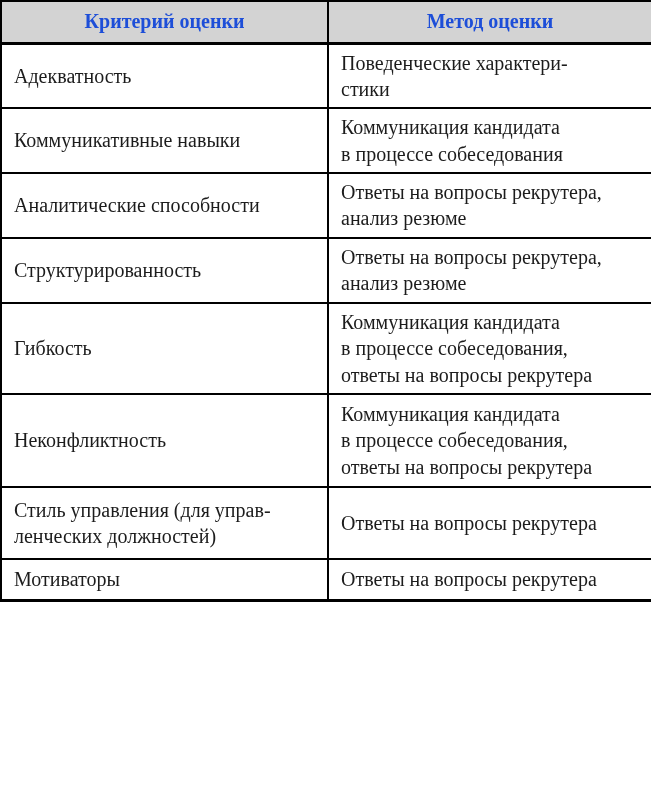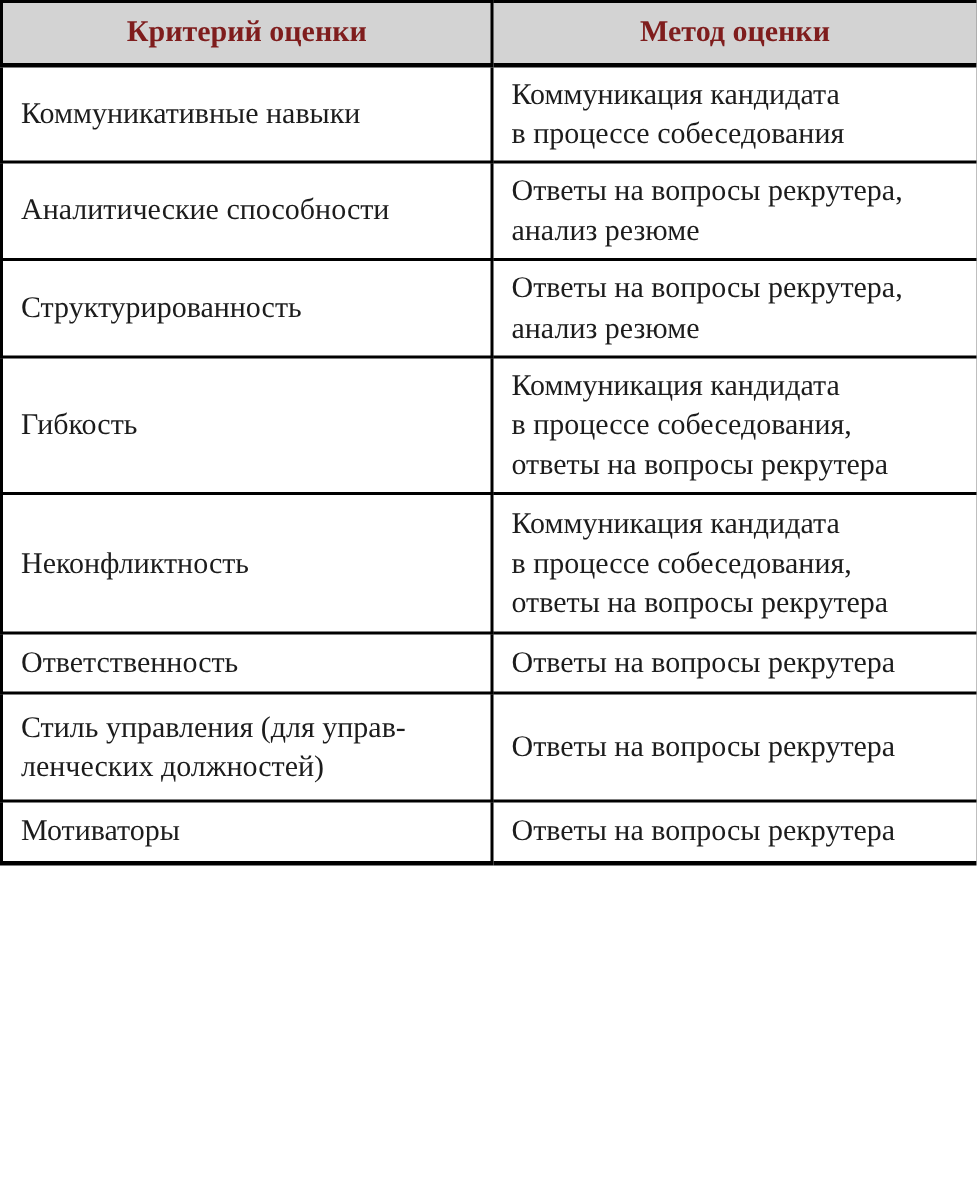--- a/index.html
+++ b/index.html
@@ -24,21 +24,21 @@
   col.col-method   { width: 324px; }
   .eval-table th {
     background: #d3d3d3;
     font-weight: bold;
     font-size: 20px;
     text-align: center;
     vertical-align: middle;
     padding: 6px 8px;
     border: 2px solid #000;
     border-bottom: 3px solid #000;
-    color: #7f1d1d;
+    color: #1d4ed8;
   }
   .eval-table td {
     font-size: 20px;
     line-height: 1.32;
     vertical-align: middle;
     text-align: left;
     padding: 5px 8px 5px 12px;
     border: 2px solid #000;
     white-space: pre-line;
   }
@@ -54,20 +54,25 @@
     <col class="col-criterion">
     <col class="col-method">
   </colgroup>
   <thead>
     <tr style="height:42px;">
       <th>Критерий оценки</th>
       <th>Метод оценки</th>
     </tr>
   </thead>
   <tbody>
+    <tr style="height:65px;">
+      <td>Адекватность</td>
+      <td>Поведенческие характери-
+стики</td>
+    </tr>
     <tr style="height:50px;">
       <td>Коммуникативные навыки</td>
       <td>Коммуникация кандидата
 в процессе собеседования</td>
     </tr>
     <tr style="height:60px;">
       <td>Аналитические способности</td>
       <td>Ответы на вопросы рекрутера,
 анализ резюме</td>
     </tr>
@@ -81,24 +86,20 @@
       <td>Коммуникация кандидата
 в процессе собеседования,
 ответы на вопросы рекрутера</td>
     </tr>
     <tr style="height:93px;">
       <td>Неконфликтность</td>
       <td>Коммуникация кандидата
 в процессе собеседования,
 ответы на вопросы рекрутера</td>
     </tr>
-    <tr style="height:40px;">
-      <td>Ответственность</td>
-      <td>Ответы на вопросы рекрутера</td>
-    </tr>
     <tr style="height:72px;padding-left:20px;">
       <td>Стиль управления (для управ-
 ленческих должностей)</td>
       <td>Ответы на вопросы рекрутера</td>
     </tr>
     <tr style="height:41px;">
       <td>Мотиваторы</td>
       <td>Ответы на вопросы рекрутера</td>
     </tr>
   </tbody>

